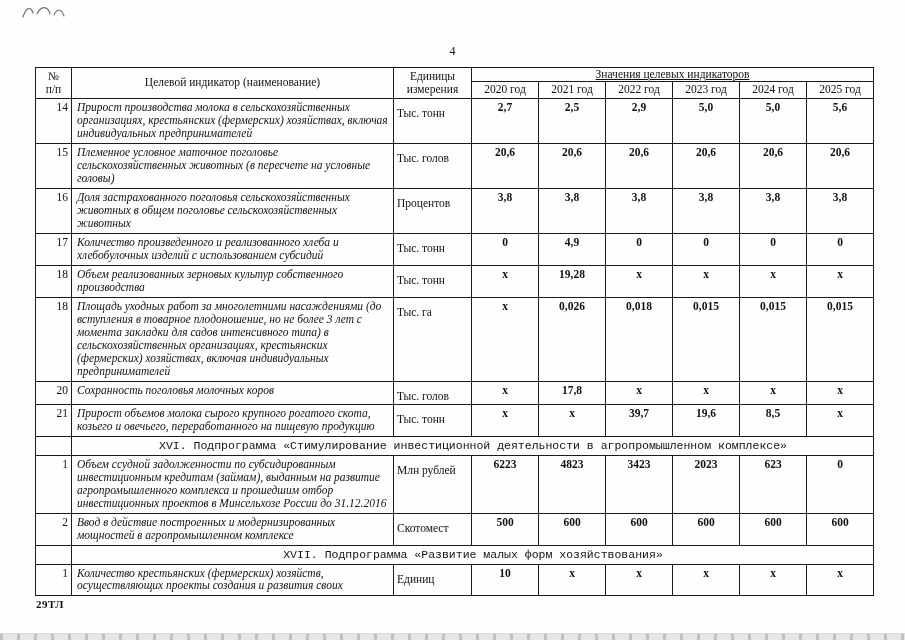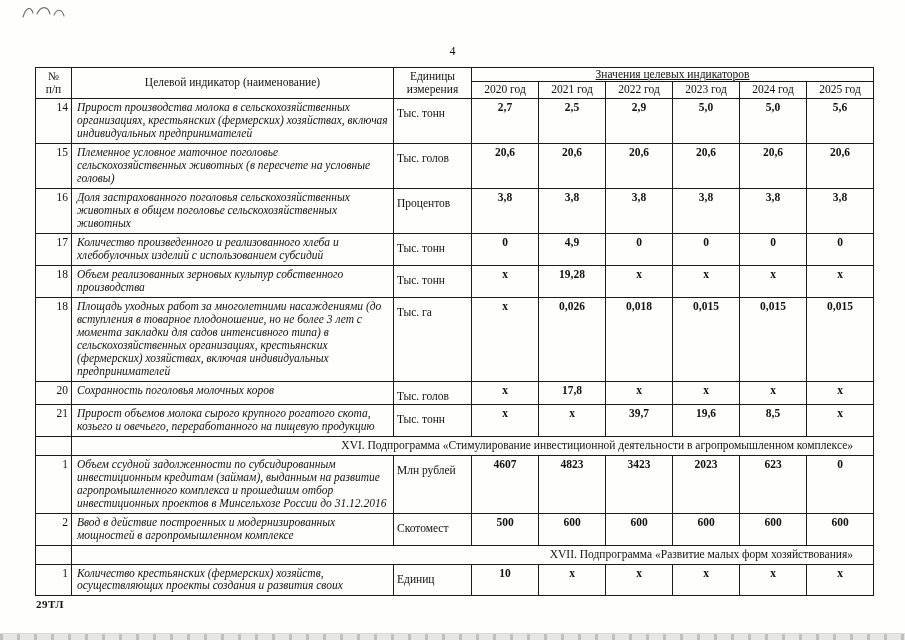--- a/index.html
+++ b/index.html
@@ -56,21 +56,21 @@
     vertical-align: middle;
     padding: 1px 2px;
   }
   .indicators thead th.num-h { white-space: pre-line; line-height: 1.1; }
   .indicators thead th.values-group { padding: 0 2px; text-decoration: underline; }
   .indicators thead th.year { padding: 1px 1px 2px; }
   .indicators td.num { text-align: right; padding-top: 2px; }
   .indicators td.indicator { text-align: left; padding: 2px 4px 3px 5px; font-style: italic; }
   .indicators td.units { text-align: left; padding-top: 8px; }
   .indicators td.val { text-align: center; font-weight: bold; padding-top: 2px; }
-  .indicators td.section-title { text-align: right; padding: 2px 20px 3px 5px; }
+  .indicators td.section-title { text-align: center; padding: 2px 4px 3px 5px; font-family: Liberation Mono, monospace; }
   .stamp {
     position: absolute;
     left: 36px;
     top: 589px;
     font-size: 11px;
     font-weight: bold;
     letter-spacing: .5px;
     margin-top: 9px;
   }
   .scan-edge {
@@ -218,21 +218,21 @@
           <td class="val">х</td>
         </tr>
         <tr>
           <td class="num"></td>
           <td class="section-title" colspan="8">XVI. Подпрограмма «Стимулирование инвестиционной деятельности в агропромышленном комплексе»</td>
         </tr>
         <tr>
           <td class="num">1</td>
           <td class="indicator">Объем ссудной задолженности по субсидированным инвестиционным кредитам (займам), выданным на развитие агропромышленного комплекса и прошедшим отбор инвестиционных проектов в Минсельхозе России до 31.12.2016</td>
           <td class="units">Млн рублей</td>
-          <td class="val">4607</td>
+          <td class="val">6223</td>
           <td class="val">4823</td>
           <td class="val">3423</td>
           <td class="val">2023</td>
           <td class="val">623</td>
           <td class="val">0</td>
         </tr>
         <tr>
           <td class="num">2</td>
           <td class="indicator">Ввод в действие построенных и модернизированных мощностей в агропромышленном комплексе</td>
           <td class="units">Скотомест</td>

